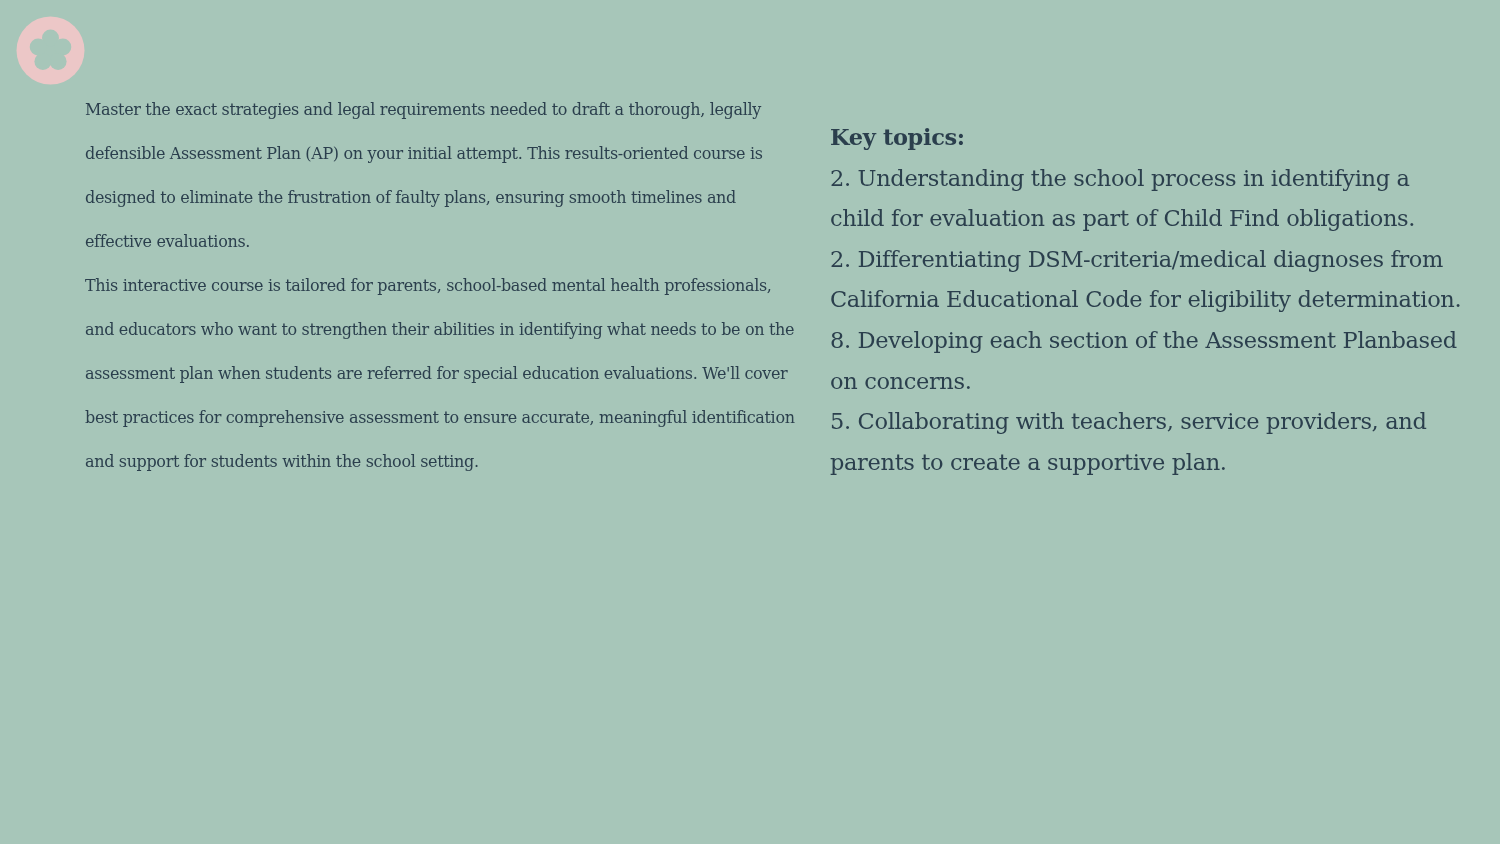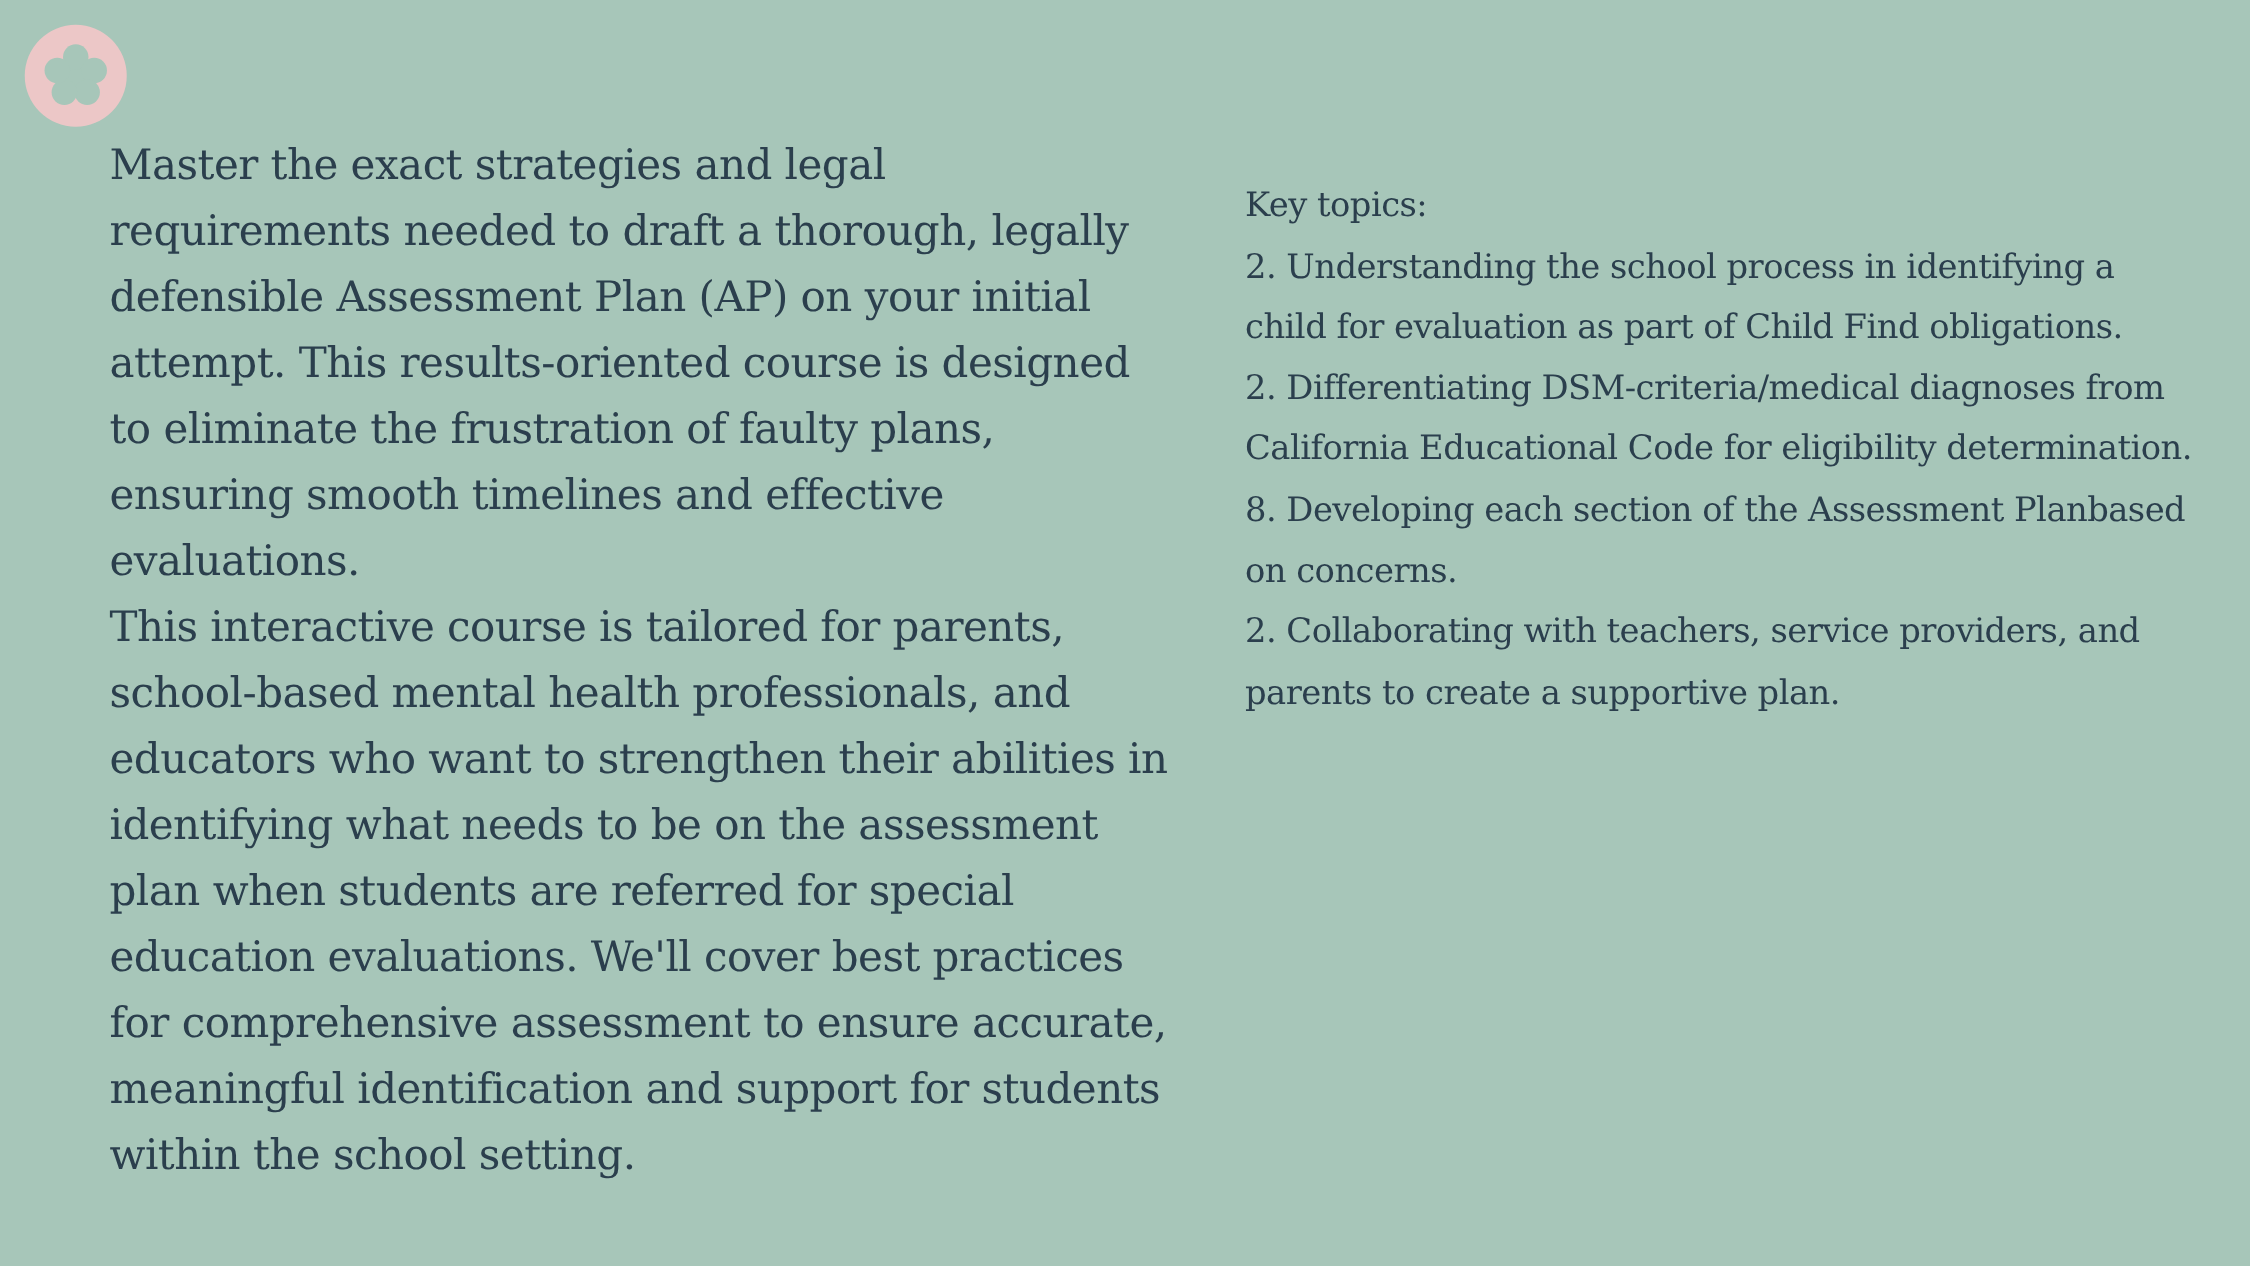--- a/index.html
+++ b/index.html
@@ -17,43 +17,43 @@
     }
     .logo {
       position: absolute;
       left: 16px;
       top: 16px;
       width: 69px;
       height: 69px;
     }
     .left-col {
       position: absolute;
-      left: 73px;
+      left: 85px;
       top: 88px;
       width: 710px;
-      font-size: 28px;
+      font-size: 16px;
       line-height: 44px;
       letter-spacing: -0.35px;
     }
     .left-col p {
       margin: 0;
     }
     .left-col p + p {
     }
     .right-col {
       position: absolute;
       left: 830px;
       top: 117px;
       width: 640px;
       font-size: 22.5px;
       line-height: 40.6px;
       letter-spacing: -0.35px;
     }
     .right-col .heading {
-      font-weight: normal;
+      font-weight: bold;
       margin: 0;
     }
     .right-col ol {
       list-style: none;
       margin: 0;
       padding: 0;
     }
     .right-col ol li {
       margin: 0;
     }
@@ -82,15 +82,15 @@
   <p>Master the exact strategies and legal requirements needed to draft a thorough, legally defensible Assessment Plan (AP) on your initial attempt. This results-oriented course is designed to eliminate the frustration of faulty plans, ensuring smooth timelines and effective evaluations.</p>
   <p>This interactive course is tailored for parents, school-based mental health professionals, and educators who want to strengthen their abilities in identifying what needs to be on the assessment plan when students are referred for special education evaluations. We'll cover best practices for comprehensive assessment to ensure accurate, meaningful identification and support for students within the school setting.</p>
 </div>
 
 <div class="right-col">
   <p class="heading">Key topics:</p>
   <ol>
     <li>2. Understanding the school process in identifying a child for evaluation as part of Child Find obligations.</li>
     <li>2. Differentiating DSM-criteria/medical diagnoses from California Educational Code for eligibility determination.</li>
     <li>8. Developing each section of the Assessment Planbased on concerns.</li>
-    <li>2. Collaborating with teachers, service providers, and parents to create a supportive plan.</li>
+    <li>5. Collaborating with teachers, service providers, and parents to create a supportive plan.</li>
   </ol>
 </div>
 
 </body></html>

